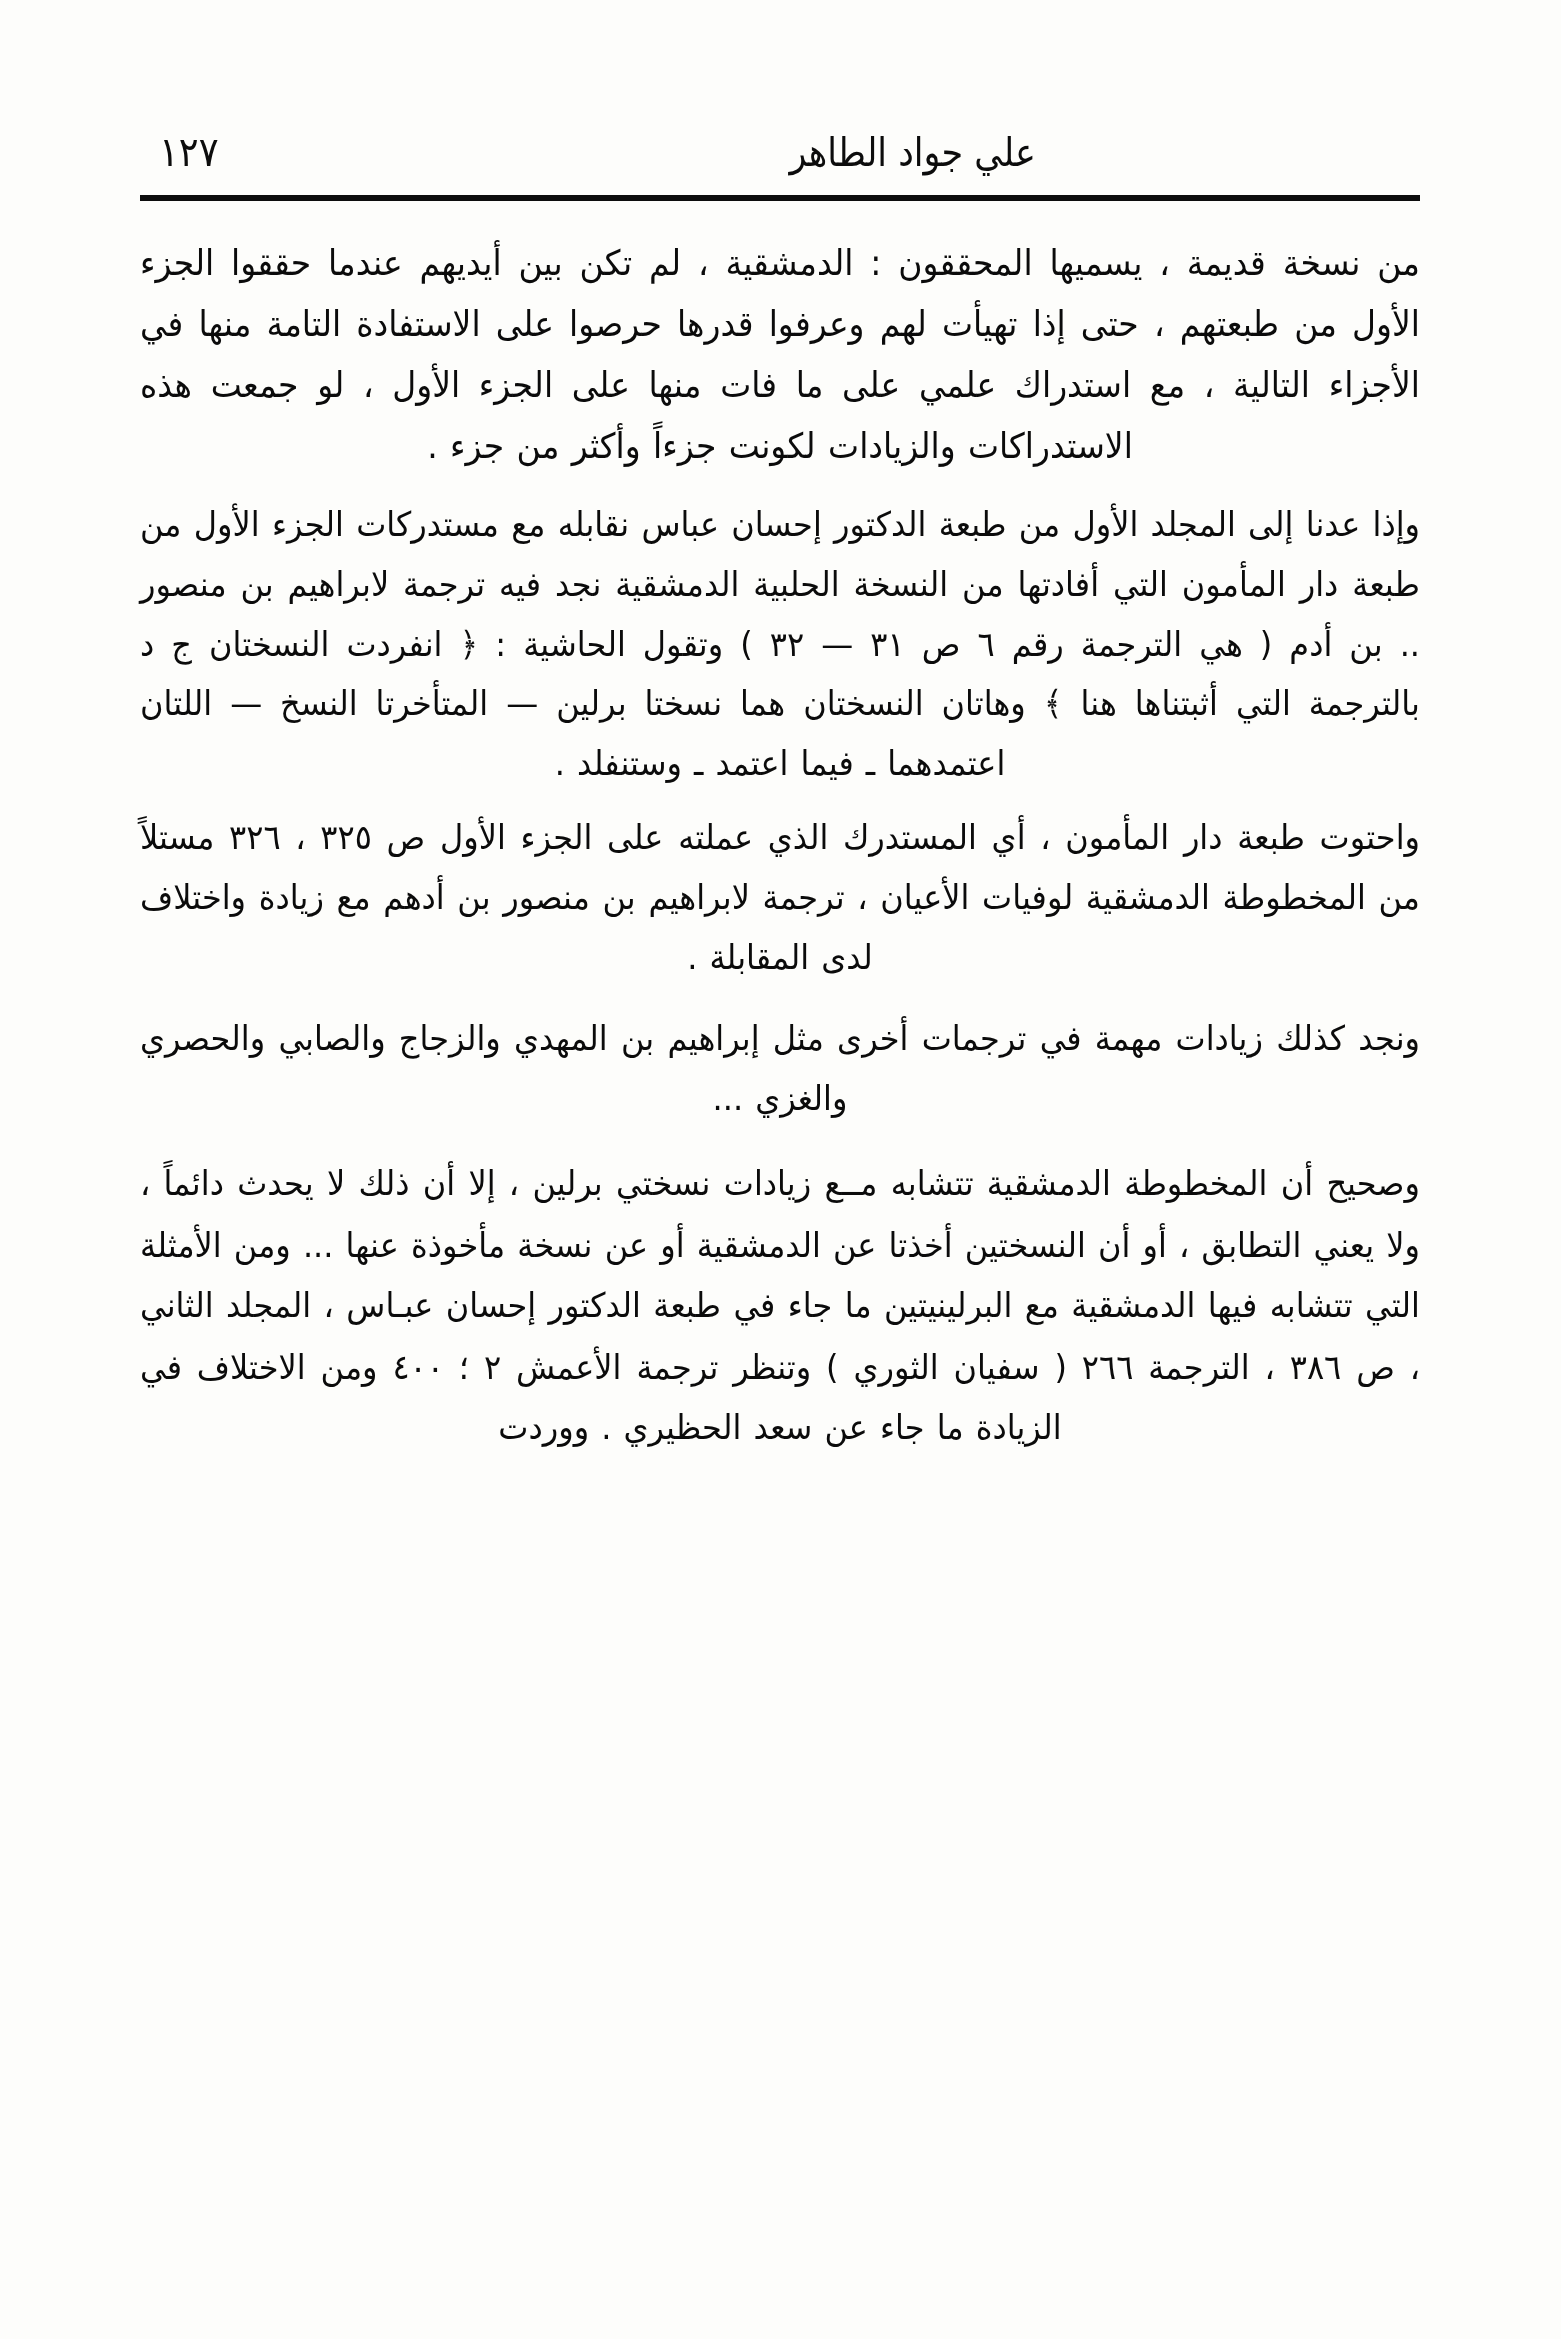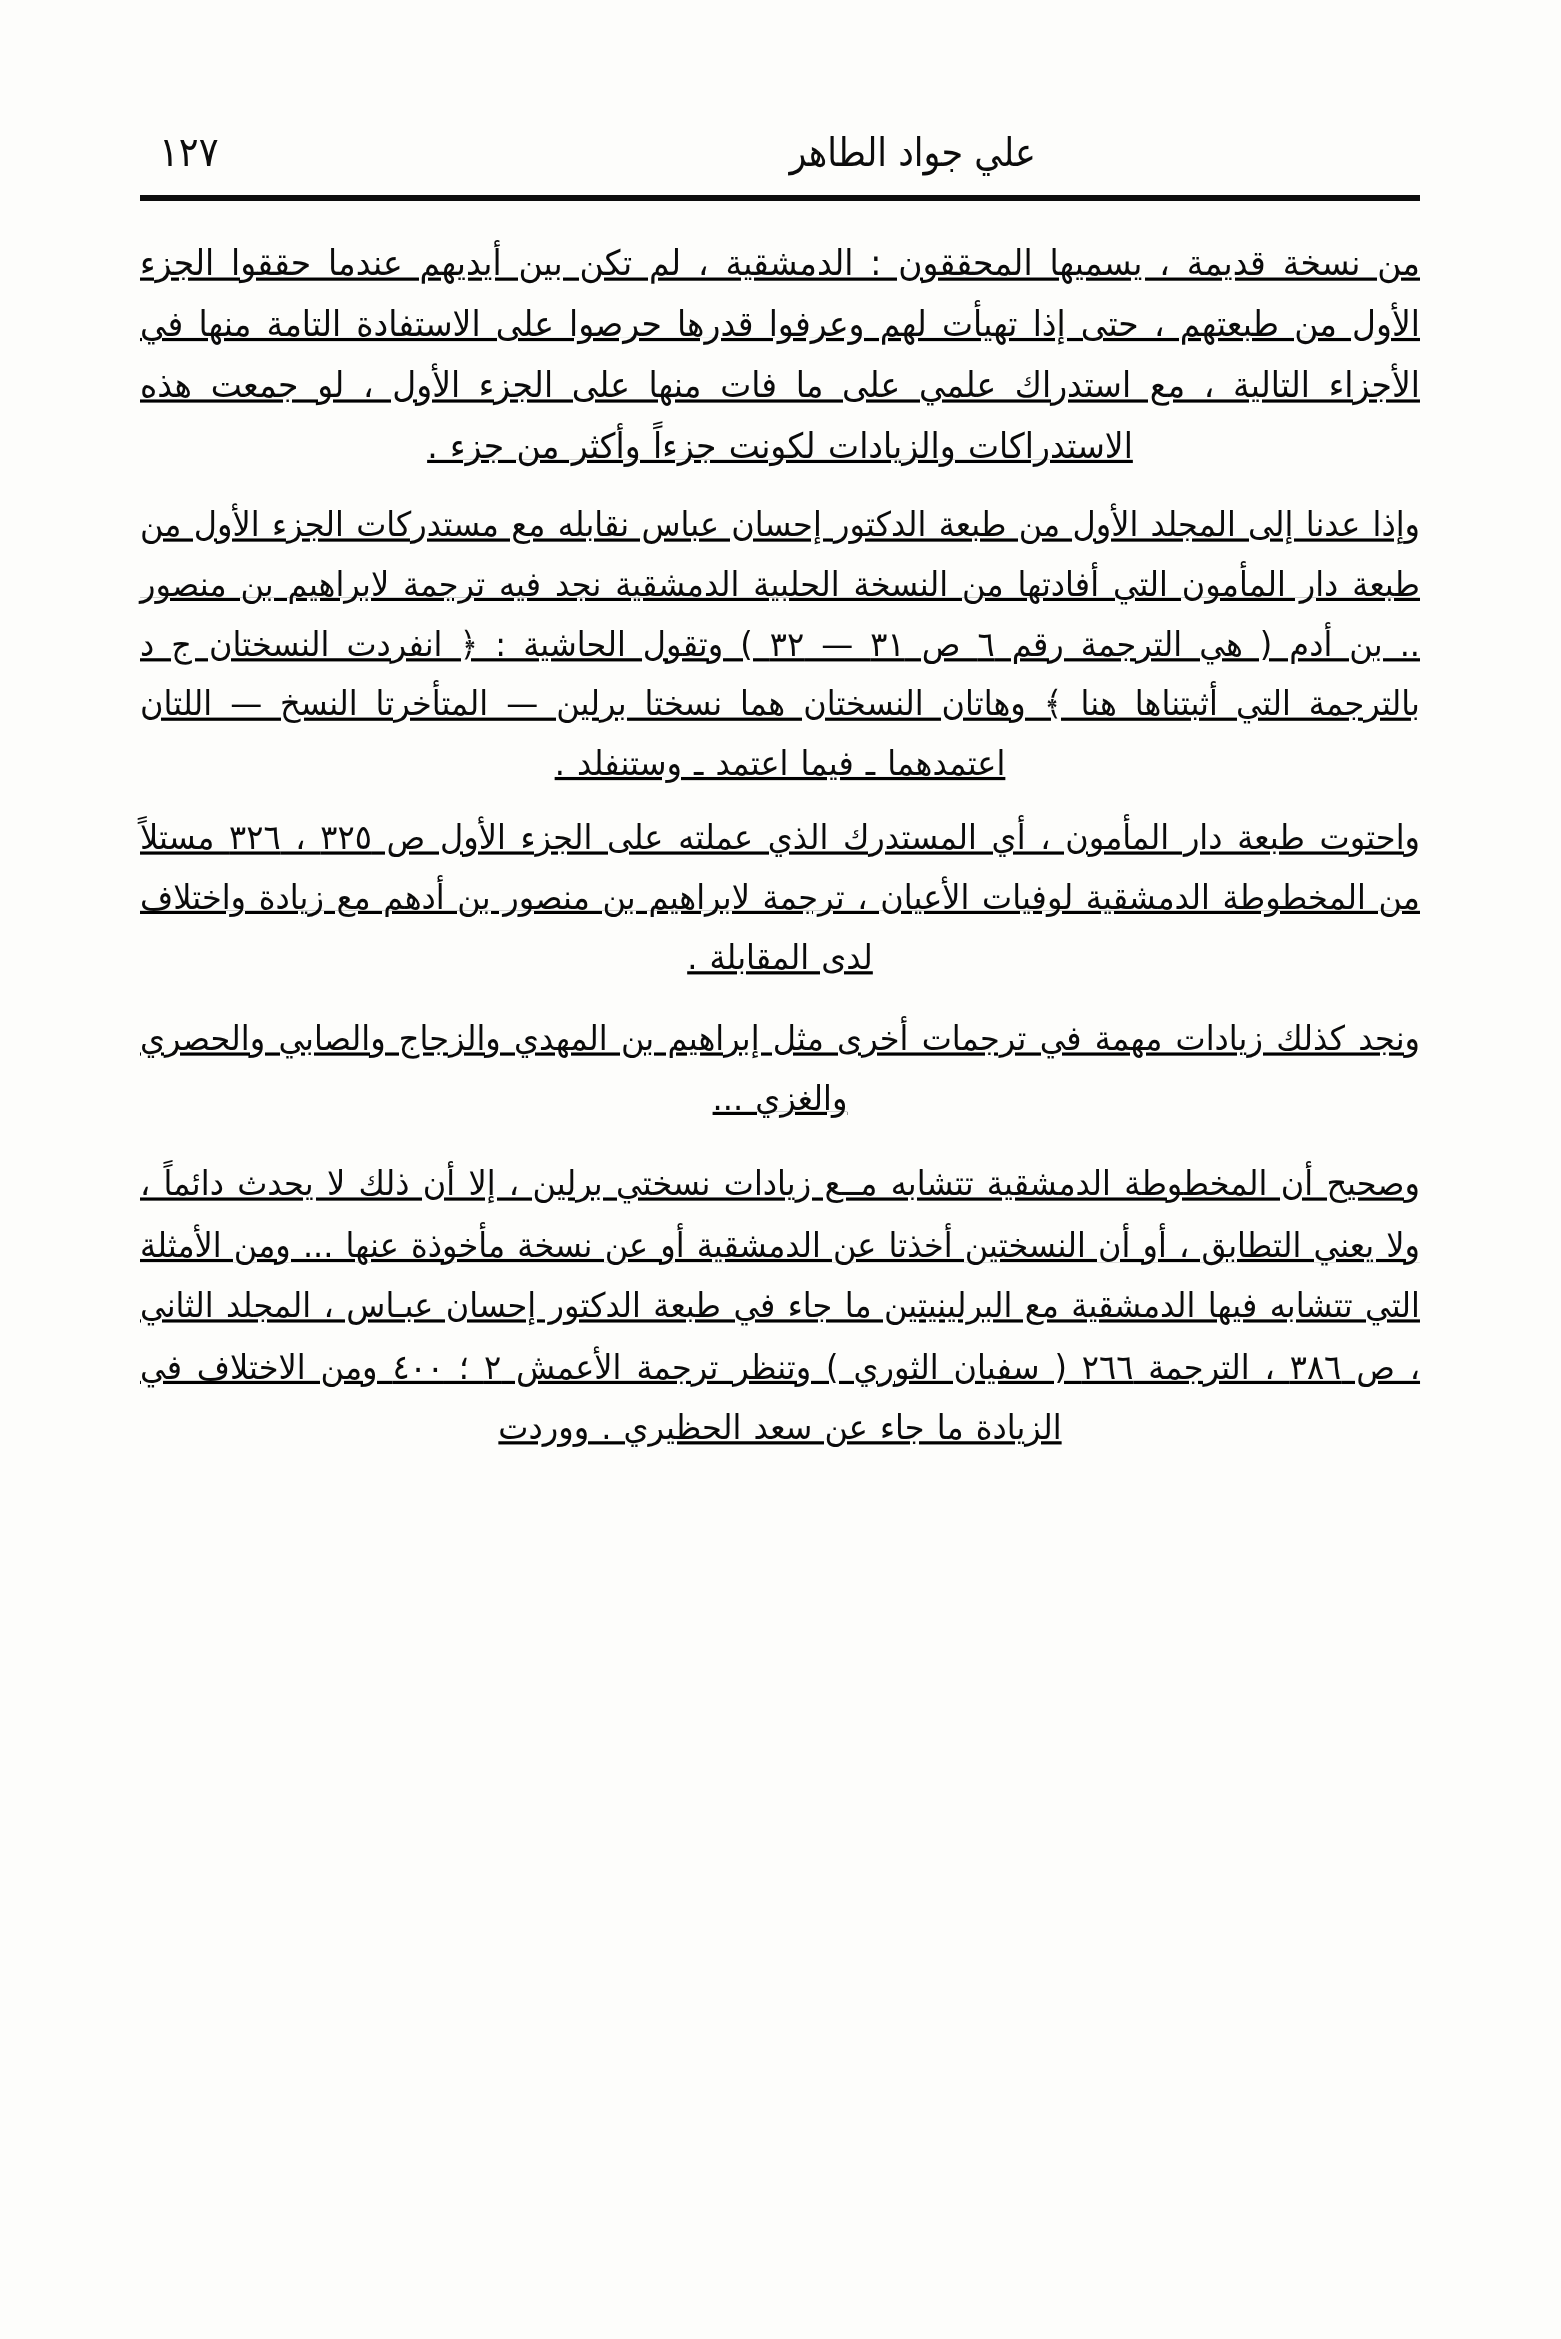--- a/index.html
+++ b/index.html
@@ -49,21 +49,20 @@
     transform: scaleY(1.1);
   }
   .rule {
     margin-top: 20.6px;
     height: 6.6px;
     background: #0d0d0d;
     width: 100%;
   }
   .body {
     margin-top: 32px;
-    text-decoration: underline;
   }
   .para {
     font-size: 33px;
     line-height: 1.72;
     color: #0b0b0b;
     text-align: justify;
     text-align-last: center;
     margin: 0 0 32px 0;
     text-indent: 0;
     word-spacing: 1.9px;

